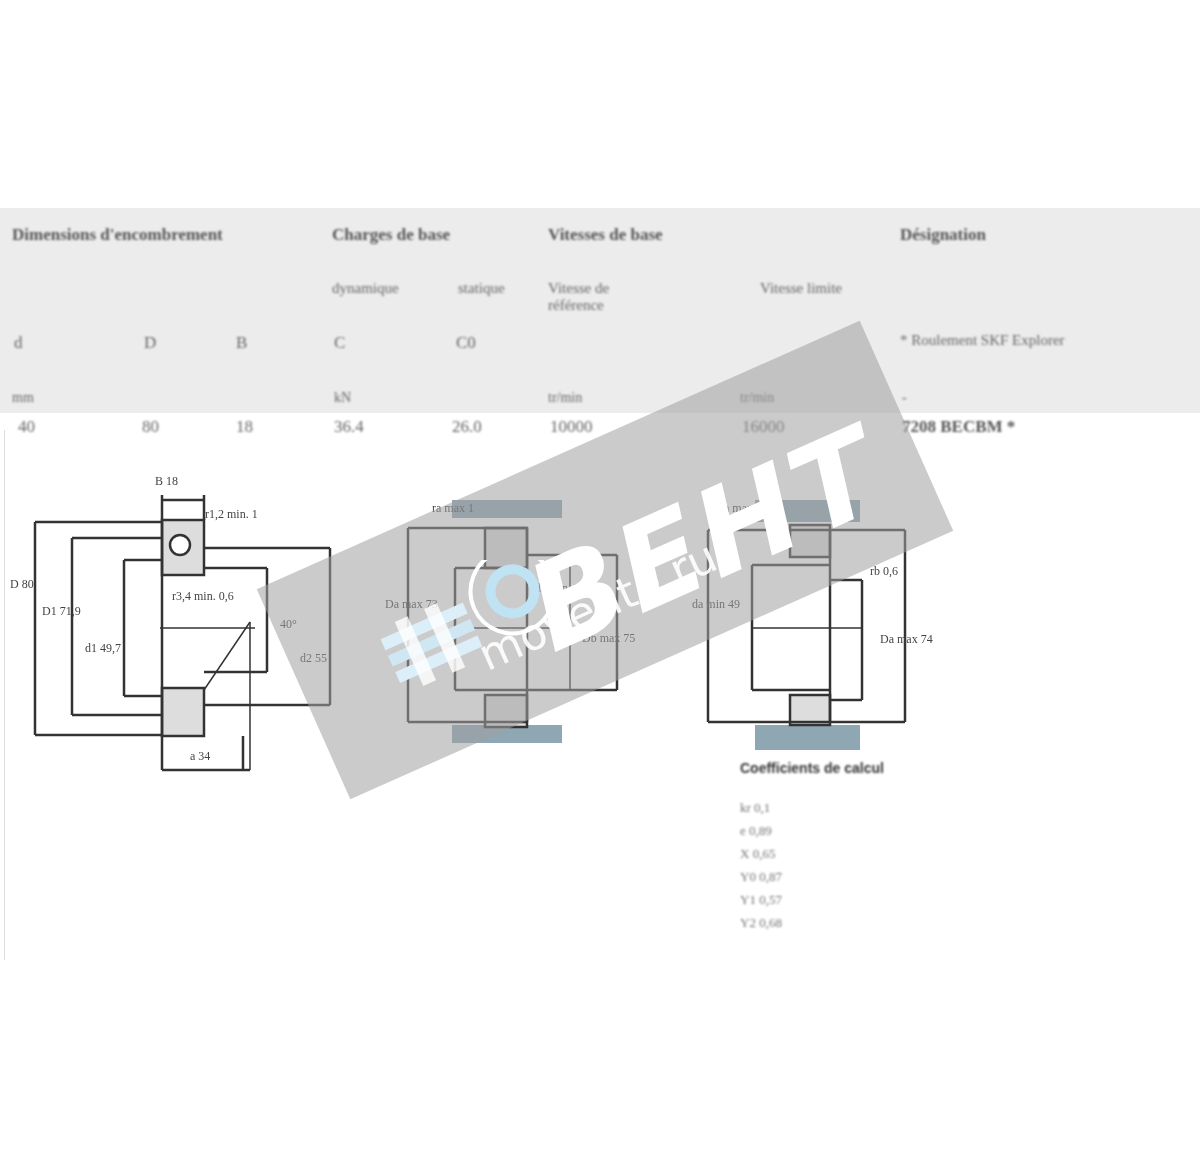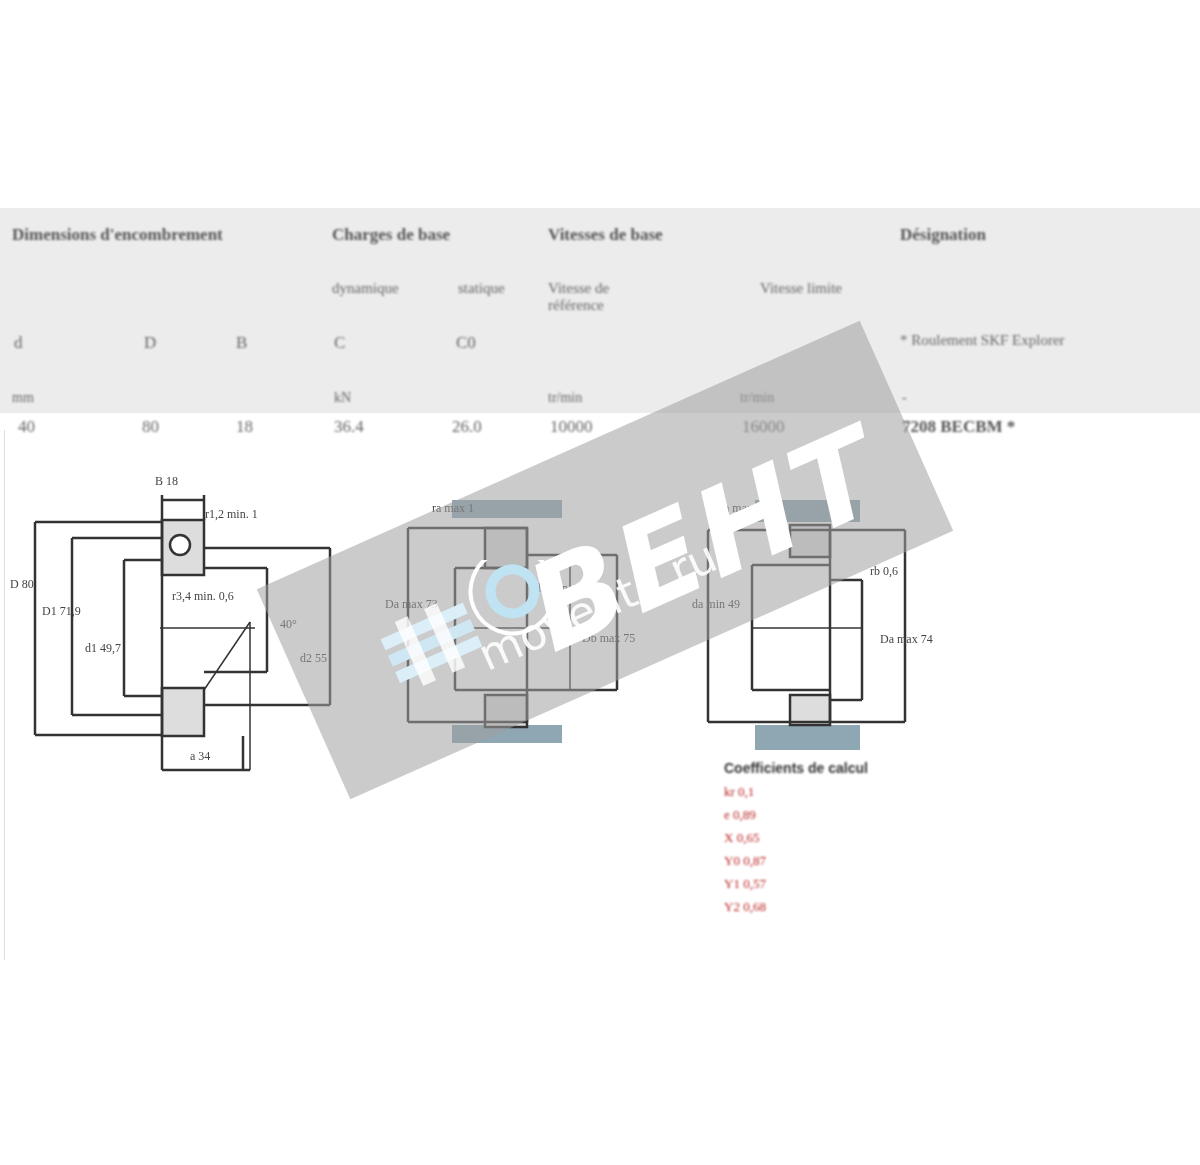--- a/index.html
+++ b/index.html
@@ -146,23 +146,23 @@
     <line x1="752" y1="628" x2="862" y2="628" stroke-width="1.5"></line>
   </g>
   <g font-family="Liberation Serif,serif" font-size="12" fill="#444" style="filter:blur(0.6px)">
     <text x="720" y="512">ra max 1</text>
     <text x="692" y="608">da min 49</text>
     <text x="880" y="643">Da max 74</text>
     <text x="870" y="575">rb 0,6</text>
   </g>
 </svg>
 
-<div style="position:absolute;left:724px;top:760px;filter:blur(0.9px)">
+<div style="position:absolute;left:740px;top:760px;filter:blur(0.9px)">
   <div style="font-family:'Liberation Sans',sans-serif;font-weight:bold;font-size:14px;color:#333">Coefficients de calcul</div>
-  <div style="font-family:'Liberation Serif',serif;font-size:13px;color:#b91c1c;line-height:23px;margin-top:4px">
+  <div style="font-family:'Liberation Serif',serif;font-size:13px;color:#737373;line-height:23px;margin-top:20px">
     <div>kr 0,1</div>
     <div>e 0,89</div>
     <div>X 0,65</div>
     <div>Y0 0,87</div>
     <div>Y1 0,57</div>
     <div>Y2 0,68</div>
   </div>
 </div>
 
 <div class="wm"></div>

